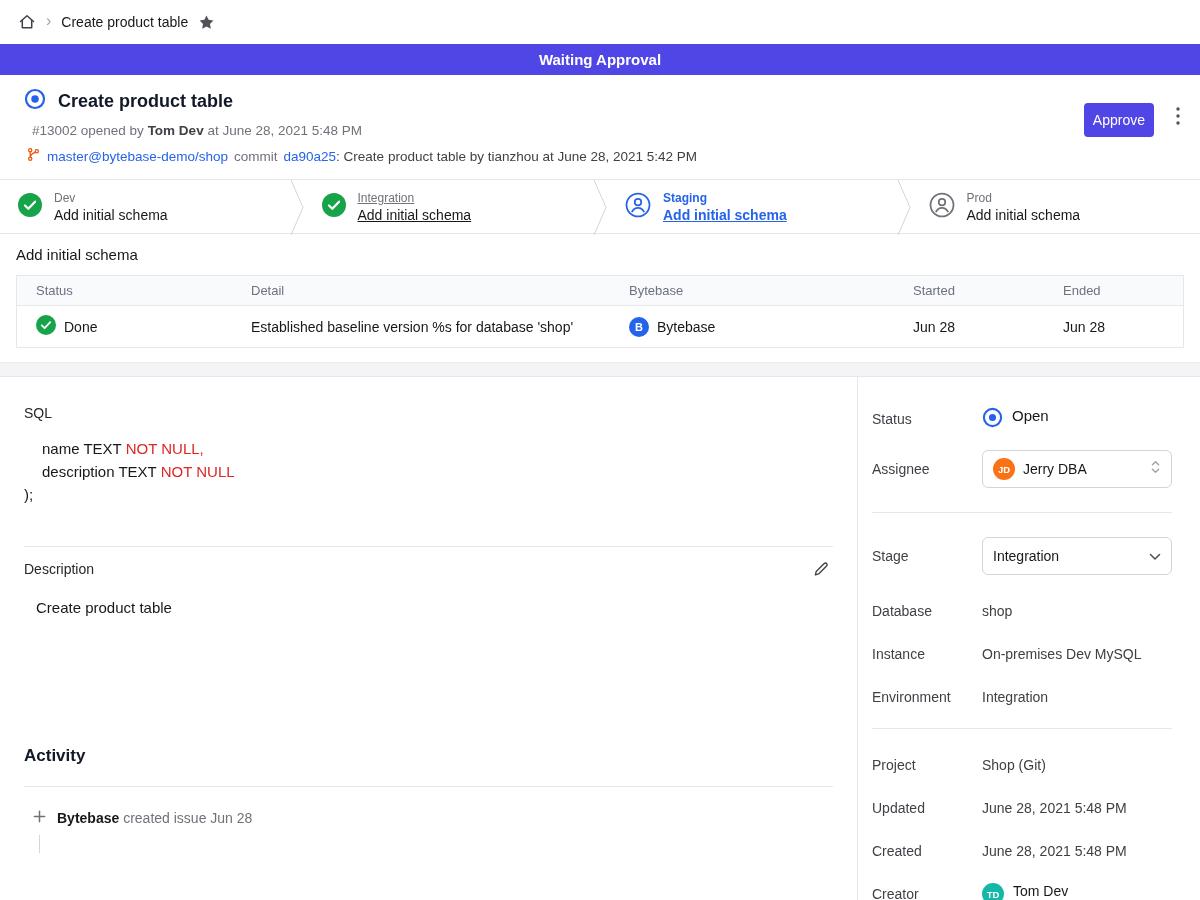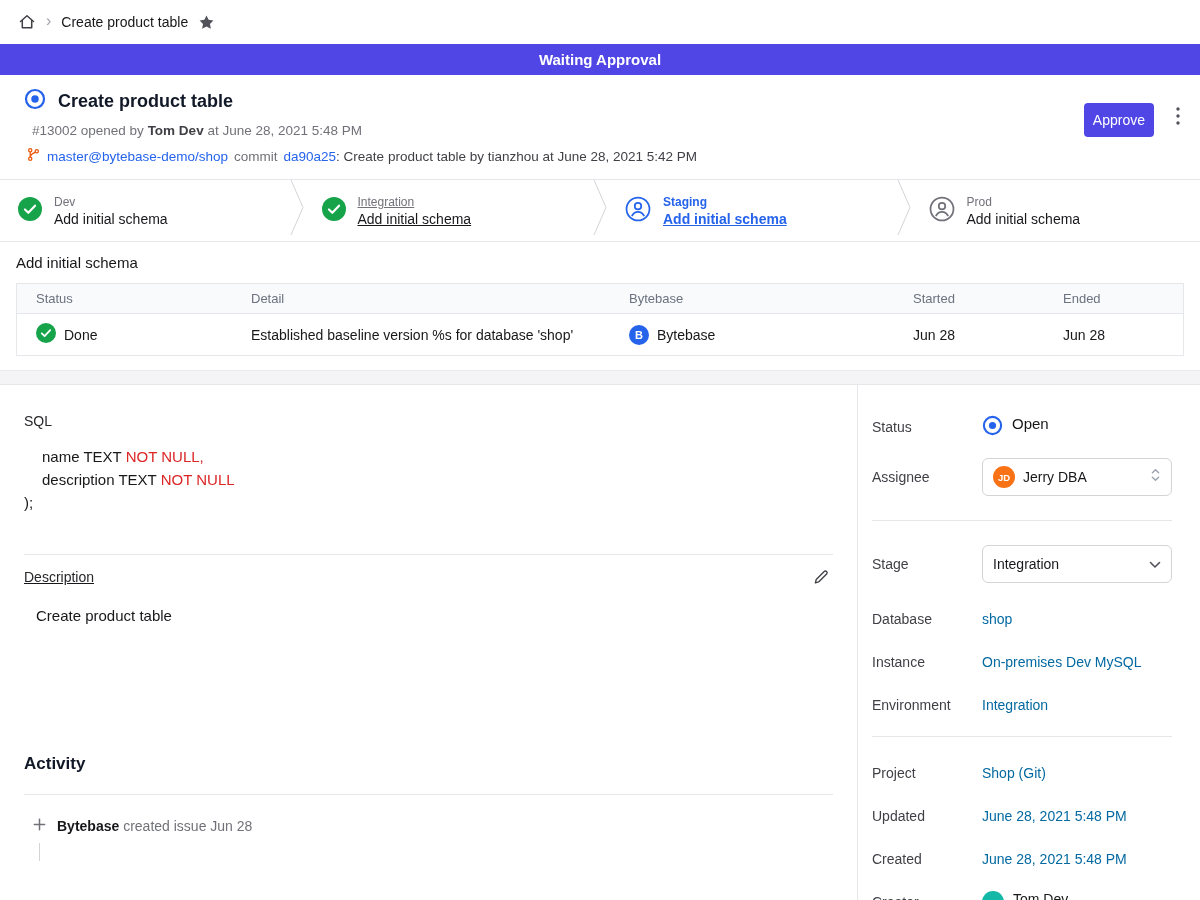--- a/index.html
+++ b/index.html
@@ -21,21 +21,21 @@
   .issue-title { font-size: 18px; font-weight: 700; margin: 0; color: #111827; }
   .issue-meta { font-size: 13.5px; color: #71717a; margin: 0 0 9px 8px; }
   .issue-meta .author { color: #3f3f46; font-weight: 600; }
   .commit-row { display: flex; align-items: center; gap: 6px; font-size: 13.5px; color: #71717a; margin-left: 2px; }
   .link-blue { color: #2563eb; cursor: pointer; text-decoration: none; }
   .commit-msg { color: #3f3f46; }
   .approve-btn { position: absolute; top: 28px; right: 46px; background: #4f46e5; color: #fff; border: none; border-radius: 4px; font-size: 14px; font-weight: 500; padding: 9px 9px; cursor: pointer; font-family: inherit; }
   .kebab { position: absolute; top: 32px; right: 20px; cursor: pointer; }
 
   
-  .pipeline { display: flex; align-items: stretch; height: 63px; border-top: 1px solid #e5e7eb; border-bottom: 1px solid #e5e7eb; }
+  .pipeline { display: flex; align-items: stretch; height: 55px; border-top: 1px solid #e5e7eb; border-bottom: 1px solid #e5e7eb; }
   .stage { flex: 1; display: flex; align-items: center; gap: 12px; padding-left: 18px; cursor: pointer; background: #fff; }
   .stage-sep { flex: 0 0 14px; height: 55px; }
   .stage-env { font-size: 12px; color: #71717a; margin-bottom: 2px; }
   .stage-task { font-size: 14px; color: #18181b; }
   .stage.linked .stage-env, .stage.linked .stage-task { text-decoration: underline; }
   .stage.active .stage-env { color: #2563eb; font-weight: 600; }
   .stage.active .stage-task { color: #2563eb; font-weight: 700; text-decoration: underline; }
   .stage-person-active { stroke: #2563eb; }
   .stage-person-pending { stroke: #71717a; }
 
@@ -61,35 +61,35 @@
   .main-col { width: 858px; border-right: 1px solid #e5e7eb; padding: 28px 24px 0; }
   .side-col { flex: 1; padding: 30px 28px 0 14px; }
 
   .sql-label { font-size: 14px; color: #27272a; }
   .sql-block { margin-top: 16px; font-size: 15px; line-height: 23px; color: #18181b; }
   .sql-line { white-space: pre; }
   .sql-line.ind { padding-left: 18px; }
   .kw { color: #dc2626; }
 
   .main-divider { border: none; border-top: 1px solid #e5e7eb; margin: 40px 0 0; }
-  .desc-row { display: flex; align-items: center; margin-top: 14px; text-decoration: underline; }
+  .desc-row { display: flex; align-items: center; margin-top: 14px; }
   .desc-label { font-size: 14px; color: #27272a; }
   .desc-edit { margin-left: auto; margin-right: 4px; }
   .desc-text { margin-top: 22px; padding-left: 12px; font-size: 15px; color: #18181b; }
 
   .activity-heading { font-size: 17px; font-weight: 700; color: #111827; margin: 130px 0 0; }
   .activity-divider { border: none; border-top: 1px solid #e5e7eb; margin: 20px 0 0; }
   .activity-item { display: flex; align-items: center; gap: 10px; margin-top: 22px; padding-left: 8px; font-size: 14px; color: #71717a; }
   .activity-actor { color: #18181b; font-weight: 700; }
   .timeline-line { width: 1px; height: 18px; background: #d4d4d8; margin: 8px 0 0 15px; }
 
   
   .side-row { display: grid; grid-template-columns: 110px 1fr; align-items: center; min-height: 24px; margin-bottom: 19px; }
   .side-label { font-size: 14px; color: #3f3f46; }
-  .side-value { font-size: 14px; font-weight: 500; color: #0369a1; }
+  .side-value { font-size: 14px; font-weight: 500; color: #404040; }
   .side-value-flex { display: flex; gap: 9px; font-size: 15px; font-weight: 500; color: #18181b; }
   .side-divider { border: none; border-top: 1px solid #e5e7eb; margin: 6px 0 24px; }
   .select-box { height: 38px; border: 1px solid #d4d4d8; border-radius: 6px; background: #fff; display: flex; align-items: center; gap: 8px; padding: 0 10px; cursor: pointer; }
   .select-text { font-size: 14px; color: #18181b; }
   .select-caret { margin-left: auto; }
   .row-select { margin-bottom: 24px; }
 </style>
 </head>
 <body>
 

